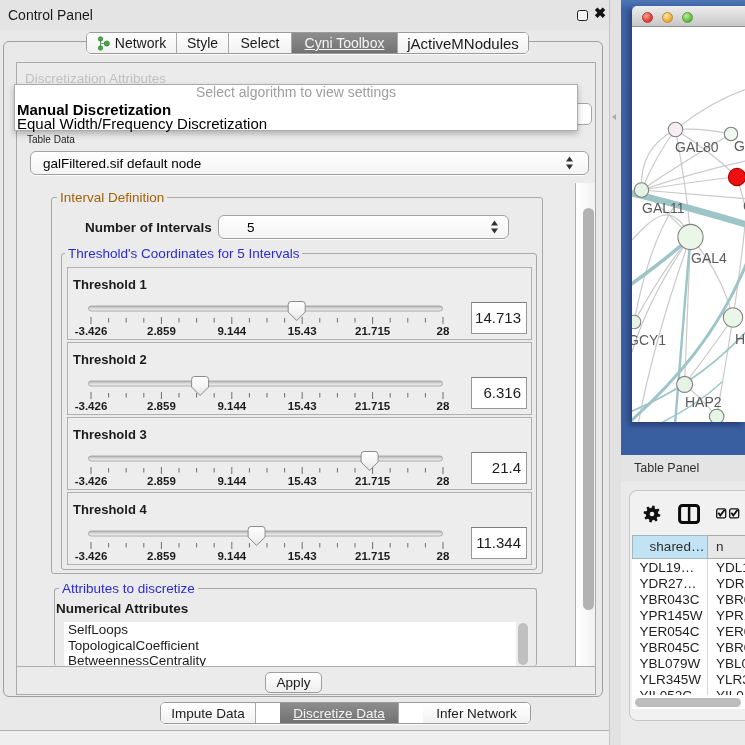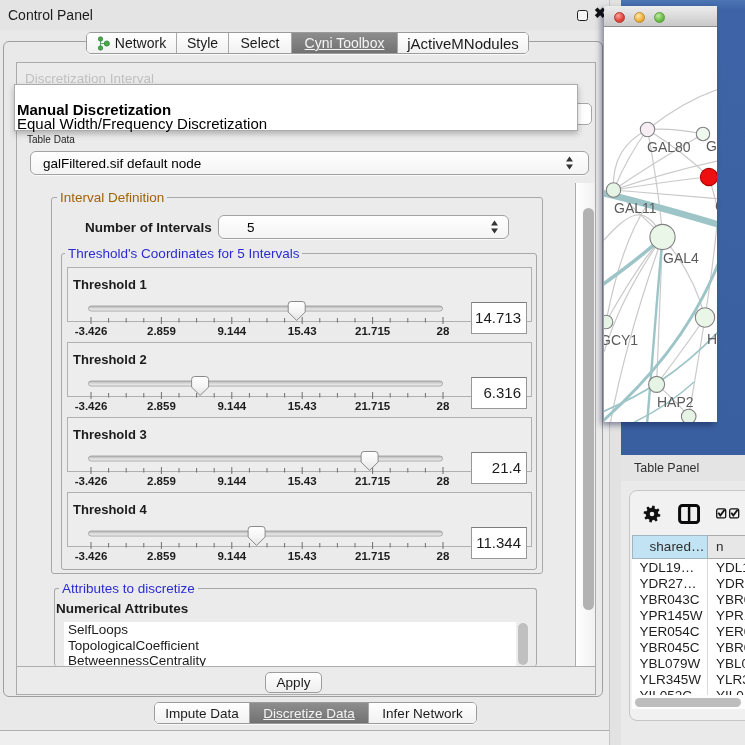--- a/index.html
+++ b/index.html
@@ -15,21 +15,21 @@
 #outerbox { position:absolute; left:3px; top:41px; width:600px; height:656px; border:1px solid #9f9f9f; border-radius:6px; background:#e9e9e9; }
 #innerbox { position:absolute; left:16px; top:62px; width:580px; height:633px; border:1px solid #ababab; background:#ebebeb; }
 
 .tabs { position:absolute; display:flex; height:22px; border:1px solid #9b9b9b; border-radius:5px; overflow:hidden; background:#fff;
   box-shadow:0 1px 1px rgba(255,255,255,0.8); }
 .tab { display:flex; align-items:center; justify-content:center; background:linear-gradient(#ffffff,#f1f1f1);
   border-right:1px solid #a9a9a9; color:#1b1b1b; font-size:14px; }
 .tab:last-child { border-right:none; }
 .tab.sel { background:linear-gradient(#8d8d8d,#727272); color:#f5f5f5;text-decoration:underline; }
 #toptabs { left:86px; top:32px; }
-#bottabs { left:154px; top:702px; }
+#bottabs { left:160px; top:702px;gap:24px; }
 #bottabs .tab { font-size:13.5px; }
 
 #faintt { position:absolute; left:25px; top:71px; color:#c0c0c0; font-size:13.5px; }
 #algcombo { position:absolute; left:300px; top:103px; width:292px; height:22px; border:1px solid #a6a6a6; border-radius:5px; background:#fff; }
 #popup { position:absolute; left:14px; top:84px; width:564px; height:47px; background:#fff; border:1px solid #ababab;
   box-shadow:0 3px 6px rgba(0,0,0,0.25); }
 #popup .p1 { position:absolute; left:0; right:0; top:-1px; text-align:center; color:#9e9e9e; font-size:14px; }
 #popup .p2 { position:absolute; left:2px; top:15.5px; font-weight:bold; font-size:15px; color:#000; }
 #popup .p3 { position:absolute; left:2px; top:29.5px; font-size:15px; color:#000; }
 
@@ -46,40 +46,40 @@
 .group { position:absolute; border:1px solid #a8a8a8; border-radius:3px; }
 .gtitle { position:absolute; top:-8px; background:#ebebeb; padding:0 3px; font-size:13.5px; }
 #g-interval { left:51px; top:197px; width:492px; height:377px; }
 #g-interval > .gtitle { left:5px; color:#a16207; }
 #g-thresh { left:61px; top:253px; width:476px; height:317px; }
 #g-thresh > .gtitle { left:3px; color:#2b2bd4; }
 #g-attr { left:54px; top:588px; width:483px; height:78px; border-bottom:none; }
 #g-attr > .gtitle { left:4px; color:#2b2bd4; }
 #noi-label { position:absolute; left:85px; top:220px; font-weight:bold; font-size:13.5px; }
 
-.thrbox { position:absolute; left:67px; width:465px; height:55px; border:1px solid #b0b0b0; background:#ededed; }
+.thrbox { position:absolute; left:67px; width:465px; height:73px; border:1px solid #b0b0b0; background:#ededed; }
 .thrlabel { position:absolute; left:5px; top:9px; font-weight:bold; font-size:13px; }
 .valbox { position:absolute; left:403px; top:34px; width:56px; height:32px; background:#fff;
   border:1px solid #989898; border-top-color:#7c7c7c; text-align:right; font-size:15px; line-height:30px; padding-right:5px; }
 
 #numattr { position:absolute; left:56px; top:601px; font-weight:bold; font-size:13.5px; }
 #attrlist { position:absolute; left:64px; top:622px; width:452px; height:44px; background:#fff; overflow:hidden; font-size:13.5px; }
 #attrlist div { padding-left:4px; height:15.6px; }
 #attrsb { position:absolute; left:516px; top:622px; width:13px; height:44px; background:#ededed; }
 #attrsb div { position:absolute; left:1.5px; top:1px; width:10px; height:42px; border-radius:5px; background:#c0c0c0; }
 #applybtn { position:absolute; left:265px; top:672px; width:57px; height:21px; border:1px solid #9e9e9e; border-radius:5px;
   background:linear-gradient(#ffffff,#eeeeee); text-align:center; line-height:19px; font-size:13.5px; }
 #botline { position:absolute; left:0; top:730px; width:620px; height:1px; background:#b0b0b0; }
 #botstrip { position:absolute; left:0; top:731px; width:620px; height:14px; background:#efefef; }
 
 #divider { position:absolute; left:609px; top:0; width:12px; height:745px; background:#e2e2e2; border-left:1px solid #c4c4c4; }
 #divarrow { position:absolute; left:612px; top:114px; width:0; height:0; border-top:3px solid transparent; border-bottom:3px solid transparent; border-right:4px solid #aaaaaa; }
 
 #bluebg { position:absolute; left:621px; top:0; width:124px; height:455px; background:linear-gradient(#4d76b5 0px, #3e64a7 10px, #3a5fa0 100%); }
-#netwin { position:absolute; left:604px; top:6px; width:113px; height:416px; box-shadow:-3px 3px 6px rgba(10,20,60,0.45); }
+#netwin { position:absolute; left:632px; top:6px; width:113px; height:416px; box-shadow:-3px 3px 6px rgba(10,20,60,0.45); }
 #nettitle { position:absolute; left:0; top:0; width:113px; height:21px; background:linear-gradient(#ededed,#c8c8c8); border-bottom:1px solid #8e8e8e; border-top-left-radius:5px; }
 .light { position:absolute; top:5.5px; width:11px; height:11px; border-radius:50%; }
 #netbody { position:absolute; left:0; top:21px; width:113px; height:395px; background:#fff; overflow:hidden; }
 
 #tpheader { position:absolute; left:621px; top:455px; width:124px; height:26px; background:#e4e4e4; }
 #tpheader span { position:absolute; left:13px; top:6px; font-size:12.5px; color:#2e2e2e; }
 #tpbg { position:absolute; left:621px; top:481px; width:124px; height:264px; background:#eaeaea; }
 #tpanel { position:absolute; left:629px; top:490px; width:126px; height:231px; background:#f1f1f1; border:1px solid #c6c6c6; border-radius:8px; }
 #tbl-hdr1 { position:absolute; left:632px; top:535px; width:76px; height:24px; background:#c2e3f3; border:1px solid #a2b6c0; font-size:13.5px; text-align:center; padding-left:14px; line-height:22px; color:#2e2e2e; }
 #tbl-hdr2 { position:absolute; left:708px; top:535px; width:37px; height:24px; background:#e7e7e7; border-top:1px solid #aaa; border-bottom:1px solid #aaa; font-size:13.5px; line-height:22px; padding-left:8px; color:#2e2e2e; }
@@ -115,23 +115,24 @@
             <circle cx="9.8" cy="7.5" r="2.6"></circle>
       </g>
         </svg>
       Network</div>
     <div class="tab" style="width:52px;">Style</div>
     <div class="tab" style="width:63px;">Select</div>
     <div class="tab sel" style="width:106px;">Cyni Toolbox</div>
     <div class="tab" style="width:130px;font-size:15px;">jActiveMNodules</div>
   </div>
 
-  <div id="faintt">Discretization Interval</div>
+  <div id="faintt">Discretization Attributes</div>
   <div id="algcombo"></div>
   <div id="popup">
+    <div class="p1">Select algorithm to view settings</div>
     <div class="p2">Manual Discretization</div>
     <div class="p3">Equal Width/Frequency Discretization</div>
   </div>
 
   <div class="abs" style="left:27px;top:134px;font-size:10px;">Table Data</div>
   <div class="combo" style="left:30px;top:151px;width:559px;height:24px;">
     <span class="cv">galFiltered.sif default node</span>
     <svg class="arr" style="right:14px" viewBox="0 0 9 14">
         <path d="M4.5 0.5 L8 5.5 H1 Z" fill="#333"></path>
         <path d="M4.5 13.5 L8 8.5 H1 Z" fill="#333"></path>

